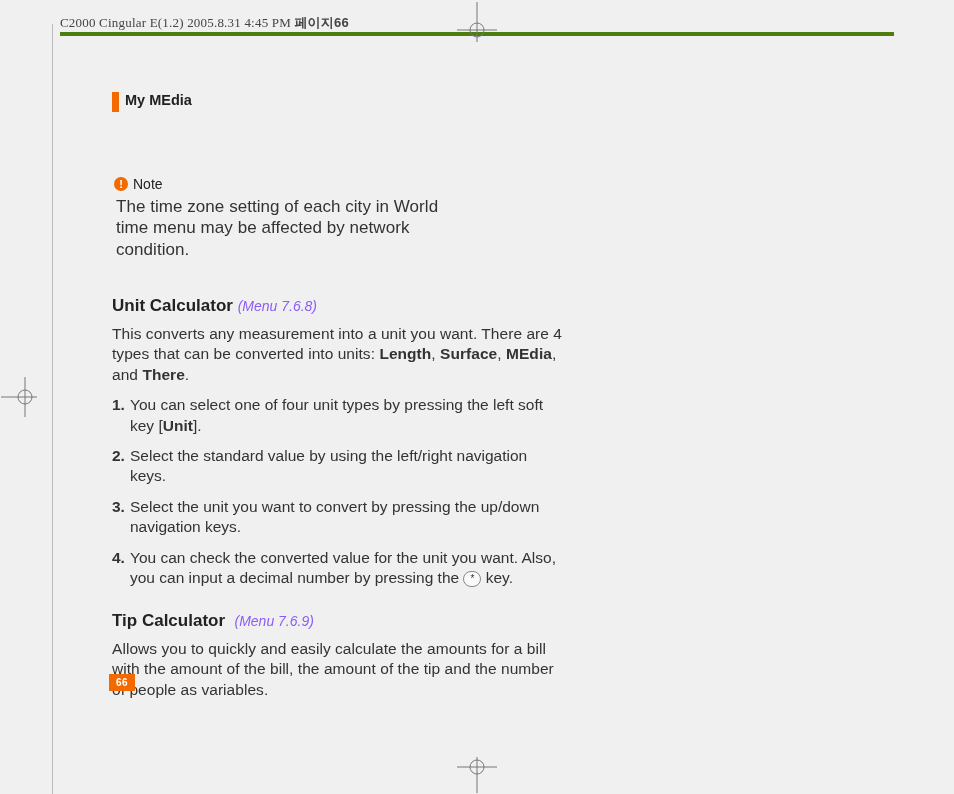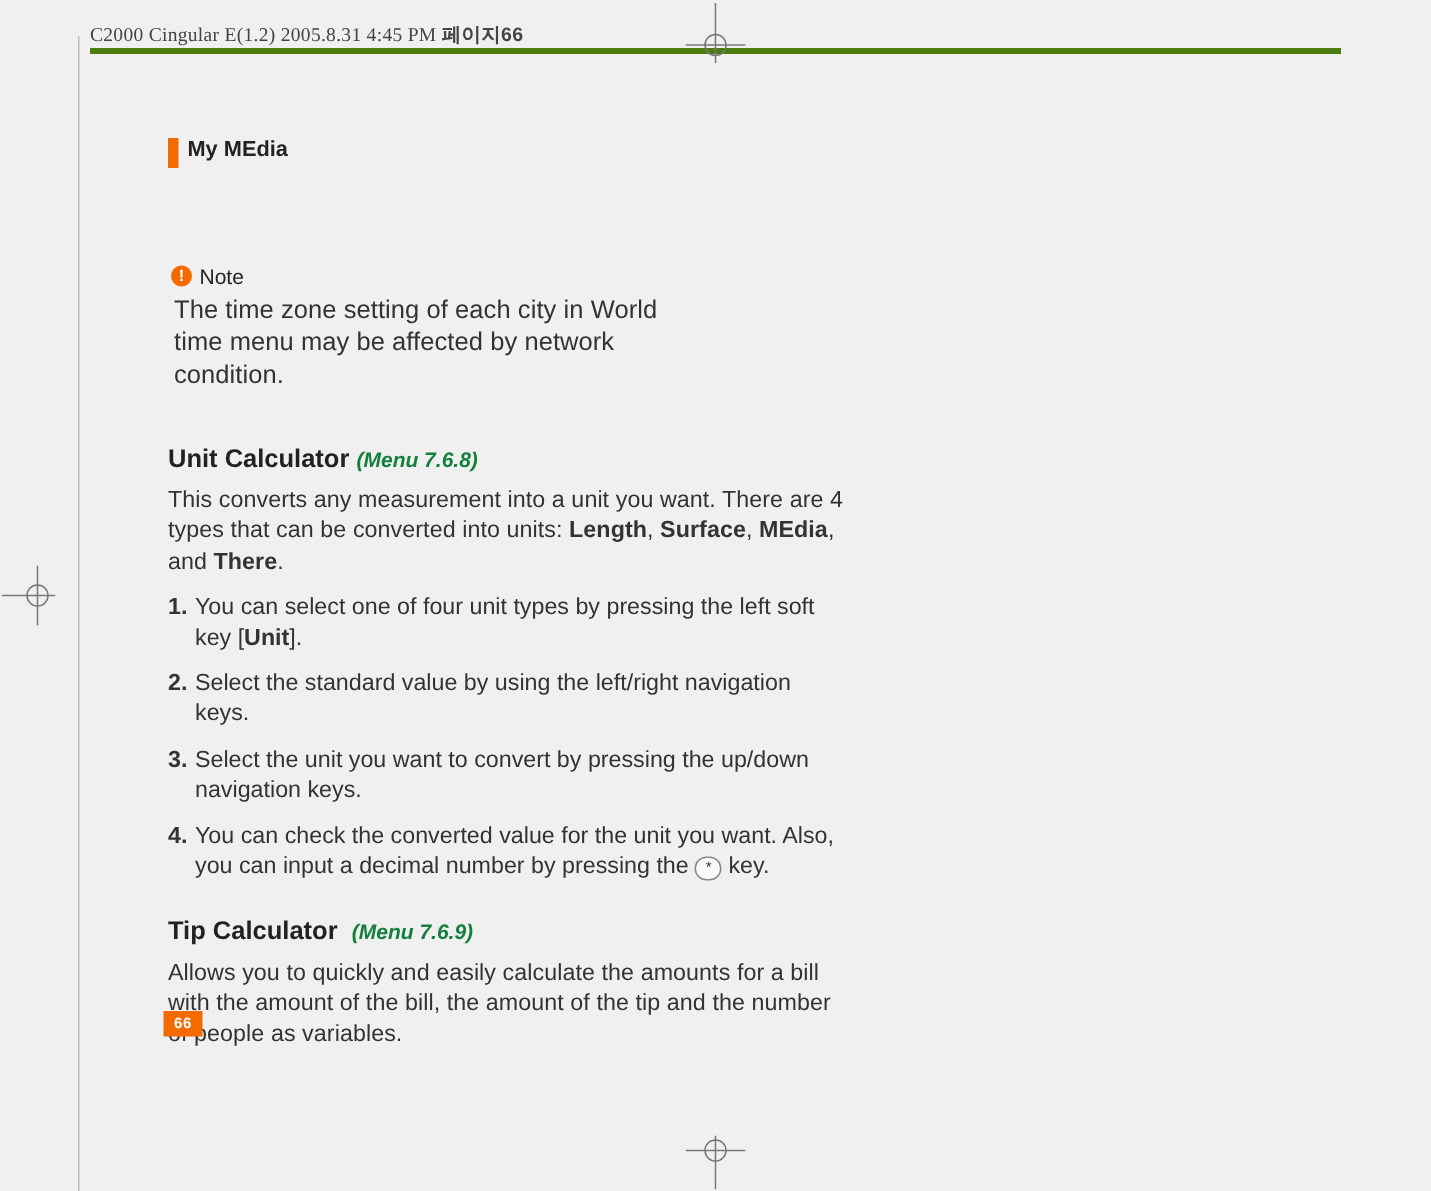--- a/index.html
+++ b/index.html
@@ -121,24 +121,24 @@
   }
 
   .h2 {
     font-family: "Helvetica Neue Condensed", "Arial Narrow", Arial, sans-serif;
     font-stretch: condensed;
     font-size: 17px;
     font-weight: bold;
     margin: 0 0 8px 0;
   }
   .h2 .menuref {
-    font-weight: bold;
+    font-weight: normal;
     font-style: italic;
     font-size: 14px;
-    color: #15803d;
+    color: #8b5cf6;
   }
   .para {
     font-family: "Helvetica Neue Condensed", "Arial Narrow", Arial, sans-serif;
     font-stretch: condensed;
     font-size: 15.5px;
     color: #333;
     line-height: 1.32;
     letter-spacing: 0.05px;
     margin: 0 0 10px 0;
   }

